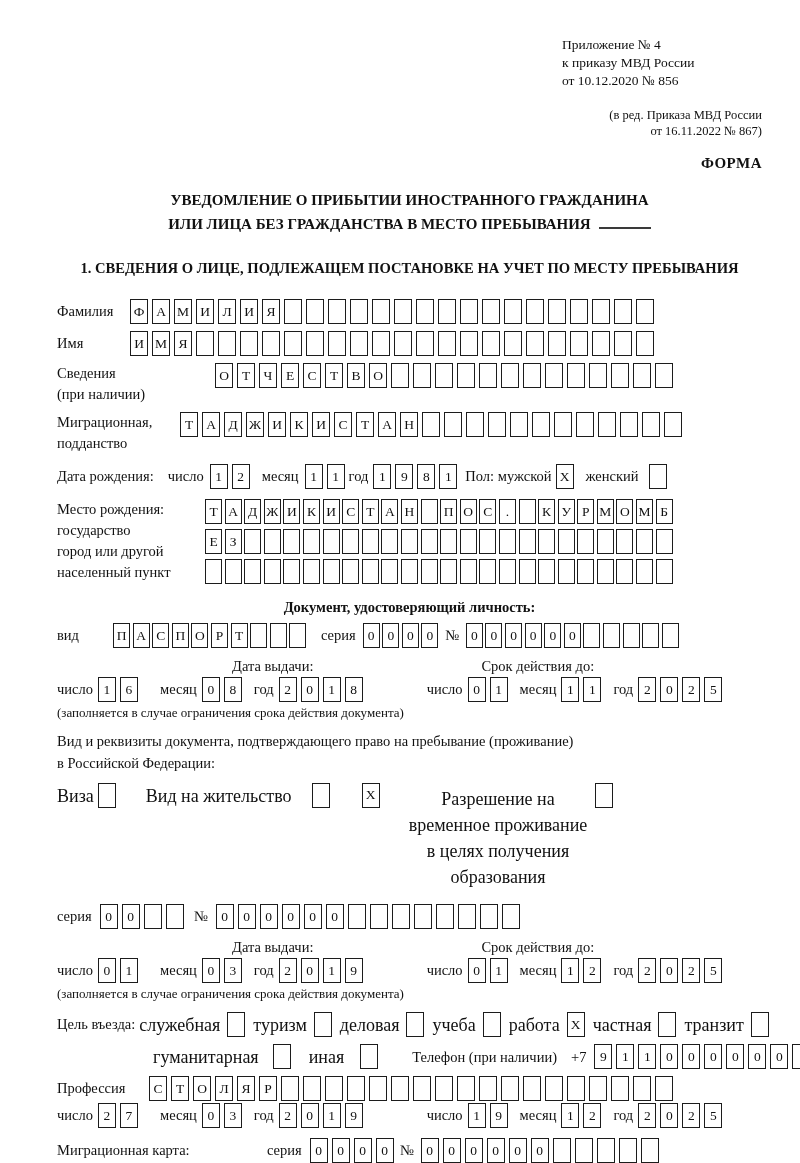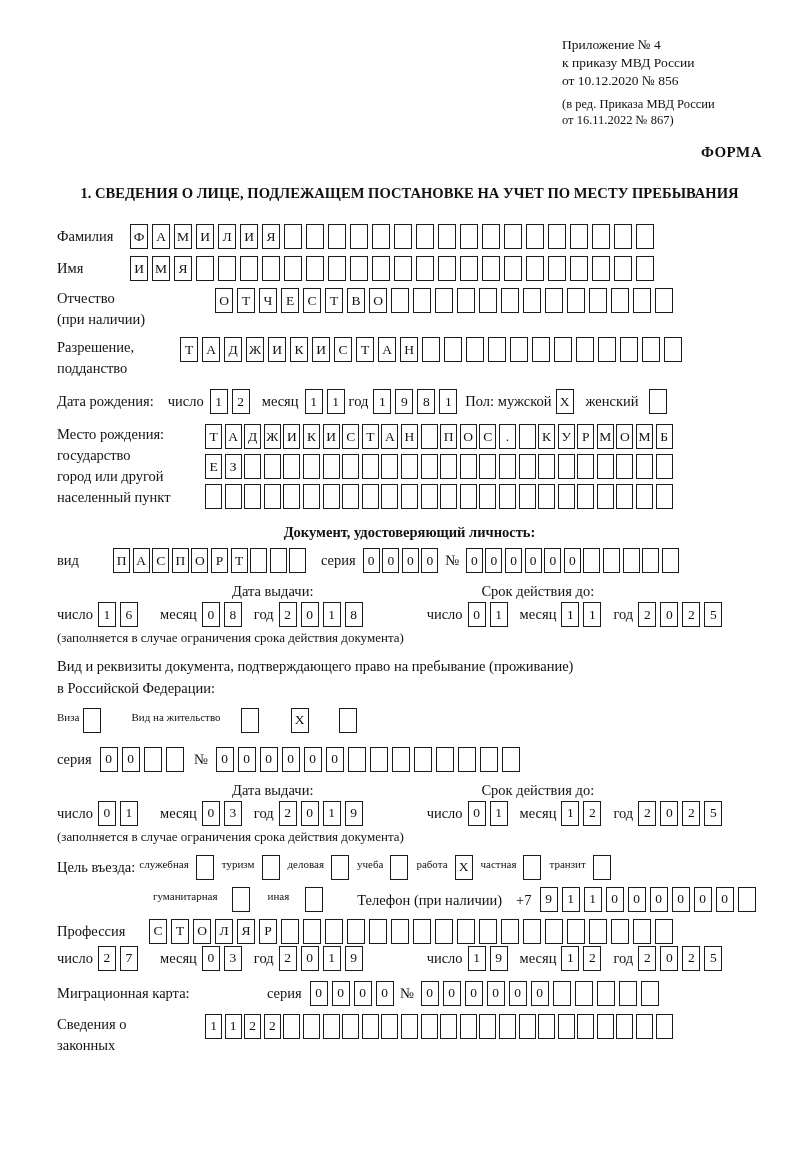--- a/index.html
+++ b/index.html
@@ -6,21 +6,21 @@
   html, body { background: #ffffff; }
   body { font-family: "Liberation Serif", "DejaVu Serif", serif; color: #111; }
   .page {
     width: 800px; min-height: 1163px; margin: 0 auto; background: #fff;
     padding: 36px 38px 20px 57px; position: relative;
   }
 
   
   .ref-block { margin-left: auto; width: 200px; }
   .ref-line { font-size: 13.5px; line-height: 1.35; }
-  .ref-small { font-size: 12.5px; line-height: 1.3; margin-top: 5px; }
+  .ref-small { font-size: 12.5px; line-height: 1.3; margin-top: 16px; text-align: right; }
   .ref-small div { font-size: 12.5px; }
   .forma { text-align: right; font-weight: bold; font-size: 15px; margin-top: 16px; letter-spacing: .5px; }
 
   
   .title { text-align: center; font-weight: bold; font-size: 15px; margin-top: 16px; line-height: 1.6; }
   .t-underline { display: inline-block; width: 52px; border-bottom: 2px solid #3a3a3a; margin-left: 8px; height: 14px; }
   .section-heading { text-align: center; font-weight: bold; font-size: 14.6px; margin-top: 24px; }
 
   
   .row { display: flex; align-items: flex-start; margin-top: 7px; flex-wrap: nowrap; }
@@ -47,21 +47,21 @@
   .hdr-row { margin-top: 10px; margin-bottom: 2px; }
   .dates-hdr1 { font-size: 14.5px; margin-left: 175px; }
   .dates-hdr2 { font-size: 14.5px; margin-left: 168px; }
   .note { font-size: 13px; text-align: left; margin-top: 3px; }
 
   .intro { font-size: 14.5px; line-height: 1.5; margin-top: 10px; }
 
   
   .permit-row { display: flex; align-items: flex-start; margin-top: 8px; }
   .permit-opt { display: flex; align-items: flex-start; margin-right: 14px; }
-  .opt-label { font-size: 11px; padding-top: 3px; }
+  .opt-label { font-size: 18px; padding-top: 3px; }
   .opt-center { text-align: center; line-height: 1.45; }
   .w-rvp { max-width: 178px; }
   .w-rvpo { max-width: 185px; }
 
   
   .p-opt { display: inline-flex; align-items: flex-start; margin-right: 4px; }
   .p-opt .opt-label { padding-top: 3px; margin-right: 3px; }
   .purpose-row .lbl { margin-right: 4px; }
   .indent2 { margin-left: 96px; align-items: center; }
   .phone-label { margin-left: 26px; margin-right: 14px; }
@@ -81,20 +81,26 @@
     <div class="ref-line">Приложение № 4</div>
     <div class="ref-line">к приказу МВД России</div>
     <div class="ref-line">от 10.12.2020 № 856</div>
     <div class="ref-small">
       <div>(в ред. Приказа МВД России</div>
       <div>от 16.11.2022 № 867)</div>
     </div>
   </div>
   <div class="forma">ФОРМА</div>
 
+  <div class="title">
+    <div>УВЕДОМЛЕНИЕ О ПРИБЫТИИ ИНОСТРАННОГО ГРАЖДАНИНА</div>
+    <div>
+      <span>ИЛИ ЛИЦА БЕЗ ГРАЖДАНСТВА В МЕСТО ПРЕБЫВАНИЯ</span><span class="t-underline"></span>
+    </div>
+  </div>
 
   <div class="section-heading">1. СВЕДЕНИЯ О ЛИЦЕ, ПОДЛЕЖАЩЕМ ПОСТАНОВКЕ НА УЧЕТ ПО МЕСТУ ПРЕБЫВАНИЯ</div>
 
   <div class="row" style="margin-top:22px">
     <span class="lbl lblw-fam">Фамилия</span>
     <span class="cells">
         <span class="cell">Ф</span>
         <span class="cell">А</span>
         <span class="cell">М</span>
         <span class="cell">И</span>
@@ -146,21 +152,21 @@
         <span class="cell"></span>
         <span class="cell"></span>
         <span class="cell"></span>
         <span class="cell"></span>
         <span class="cell"></span>
       </span>
   </div>
 
   <div class="row">
     <span class="lblcol" style="width:158px">
-      <div class="lbl2">Отчество</div>
+      <div class="lbl2">Сведения</div>
       <div class="lbl2">(при наличии)</div>
     </span>
     <span class="cells">
         <span class="cell">О</span>
         <span class="cell">Т</span>
         <span class="cell">Ч</span>
         <span class="cell">Е</span>
         <span class="cell">С</span>
         <span class="cell">Т</span>
         <span class="cell">В</span>
@@ -176,21 +182,21 @@
         <span class="cell"></span>
         <span class="cell"></span>
         <span class="cell"></span>
         <span class="cell"></span>
         <span class="cell"></span>
       </span>
   </div>
 
   <div class="row">
     <span class="lblcol" style="width:123px">
-      <div class="lbl2">Разрешение,</div>
+      <div class="lbl2">Миграционная,</div>
       <div class="lbl2">подданство</div>
     </span>
     <span class="cells">
         <span class="cell">Т</span>
         <span class="cell">А</span>
         <span class="cell">Д</span>
         <span class="cell">Ж</span>
         <span class="cell">И</span>
         <span class="cell">К</span>
         <span class="cell">И</span>
@@ -423,20 +429,21 @@
       <span class="cell checkbox"></span>
     </span>
     <span class="permit-opt" style="margin-left:12px">
       <span class="opt-label" style="margin-right:16px">Вид на жительство</span>
       <span class="cell checkbox"></span>
     </span>
     <span class="permit-opt" style="margin-left:10px">
       <span class="cell checkbox">X</span>
     </span>
     <span class="permit-opt" style="margin-left:8px; margin-right:0">
+      <span class="opt-label opt-center w-rvpo">Разрешение на временное проживание в целях получения образования</span>
       <span class="cell checkbox"></span>
     </span>
   </div>
 
   <div class="row" style="margin-top:14px">
     <span class="lbl" style="margin-right:8px">серия</span>
     <span class="cells">
         <span class="cell">0</span>
         <span class="cell">0</span>
         <span class="cell"></span>

